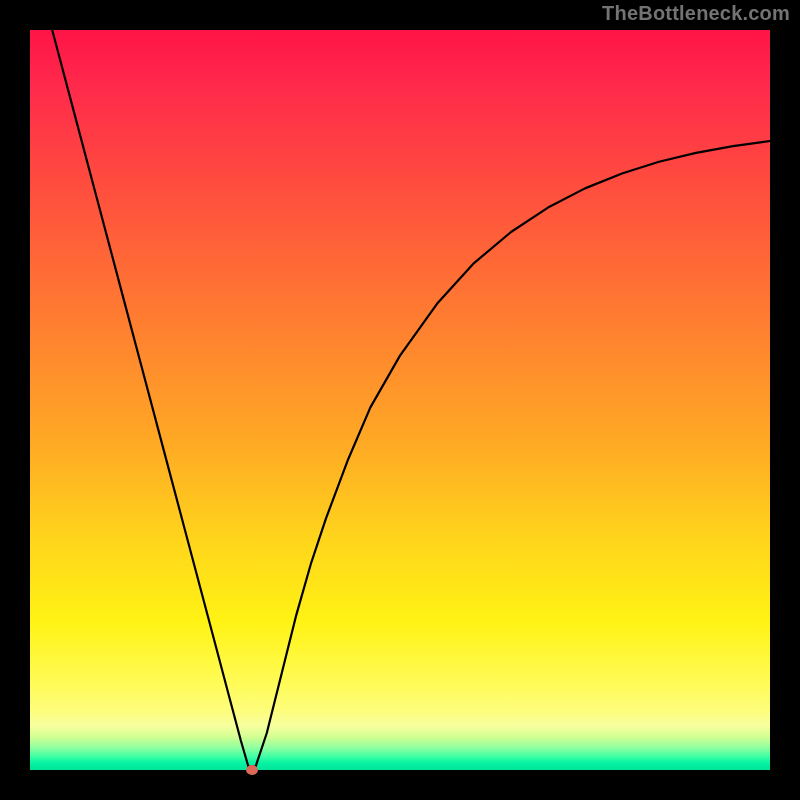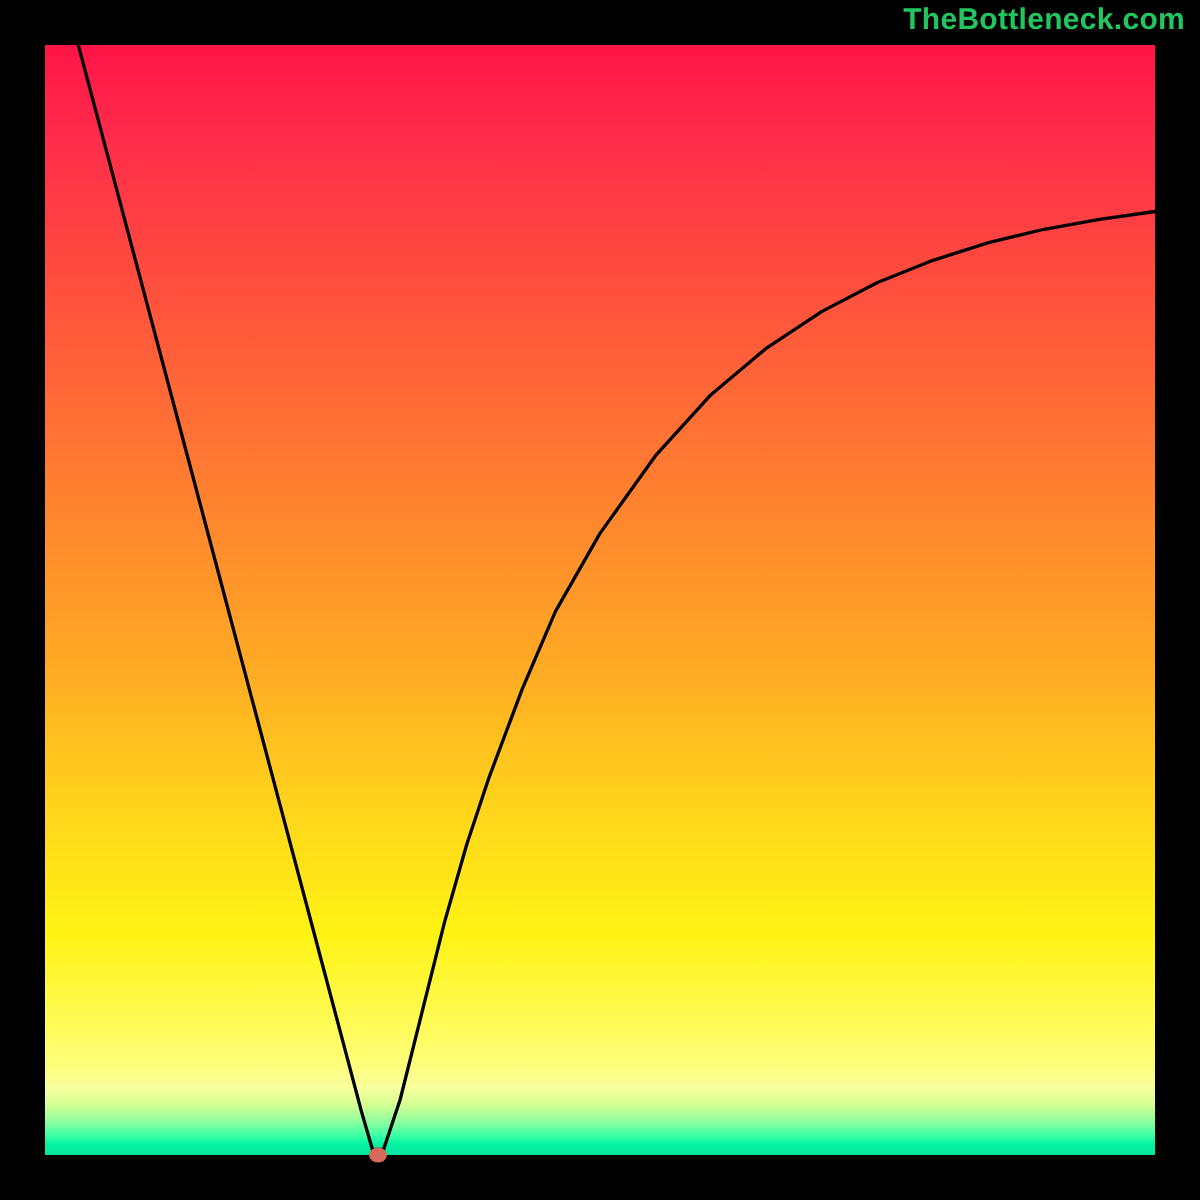--- a/index.html
+++ b/index.html
@@ -14,21 +14,21 @@
   .stage {
     position: relative;
     width: 800px;
     height: 800px;
     background: #000;
   }
   .watermark {
     position: absolute;
     top: 2px;
     right: 10px;
-    color: #22c55e;
+    color: #737373;
     font-size: 20px;
     font-weight: 600;
     letter-spacing: 0.2px;
     user-select: none;
   }
   .plot-area {
     position: absolute;
     left: 30px;
     top: 30px;
     width: 740px;

